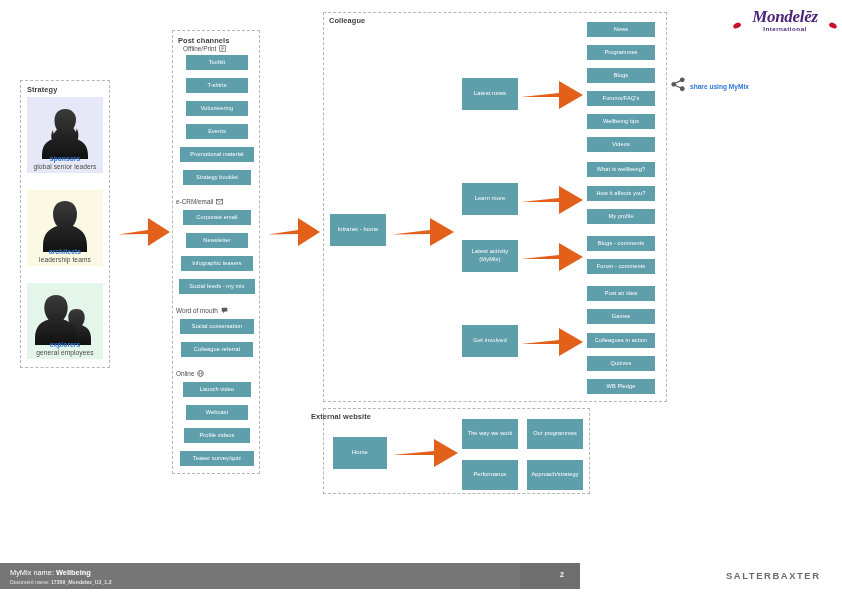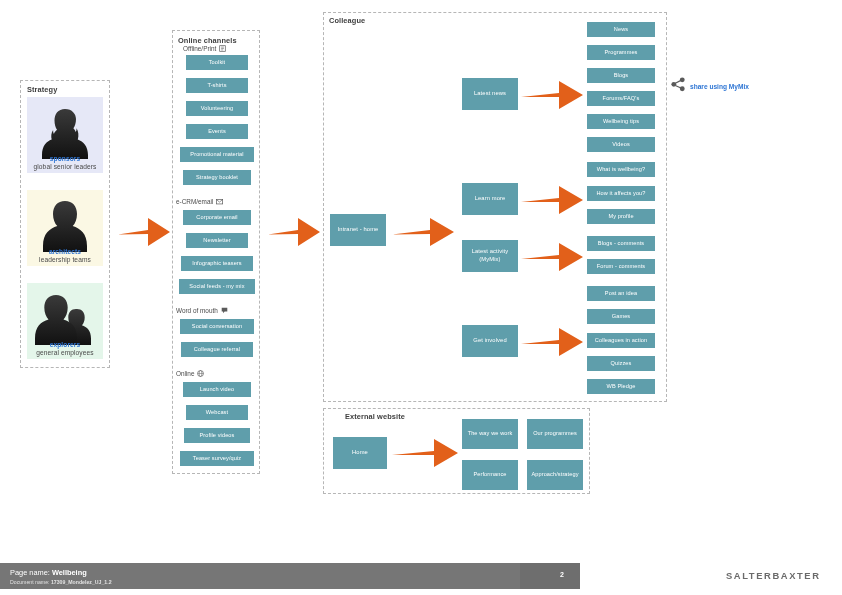--- a/index.html
+++ b/index.html
@@ -188,20 +188,26 @@
     letter-spacing:1.6px;
     color:#6b6b6b;
     white-space:nowrap;
   }
 </style>
 </head>
 <body>
 
 <div class="stage">
 
+  <div class="logo" style="left:735px;top:8px;width:100px;">
+    <div class="logo-swoosh" style="left:-2px;top:15px;transform:rotate(-25deg);"></div>
+    <div class="logo-swoosh" style="right:-2px;top:15px;transform:rotate(25deg);"></div>
+    <span class="logo-main">Mondelēz</span>
+    <span class="logo-sub">International</span>
+  </div>
 
   <div class="panel" style="left:20px;top:80px;width:90px;height:288px;"></div>
   <div class="panel-title" style="left:27px;top:85px;">Strategy</div>
 
   <div class="aud-card" style="left:27px;top:97px;width:76px;height:76px;background:#e6e8f7;">
     <div class="silhouette">
       <svg width="56" height="54" viewBox="0 0 56 54" aria-hidden="true">
         <defs>
           <linearGradient id="gA" x1="0" y1="0" x2="0" y2="1">
             <stop offset="0" stop-color="#3a3a3a"></stop>
@@ -248,21 +254,21 @@
     <span class="aud-desc">general employees</span>
   </div>
 
   <div class="arrow" style="left:118px;top:215px;">
     <svg width="52" height="34" viewBox="0 0 52 34" aria-hidden="true">
       <path d="M0 19.5 L30 15 L30 3 L52 17 L30 31 L30 19 Z" fill="#e2601a"></path>
     </svg>
   </div>
 
   <div class="panel" style="left:172px;top:30px;width:88px;height:444px;"></div>
-  <div class="panel-title" style="left:178px;top:36px;">Online channels</div>
+  <div class="panel-title" style="left:178px;top:36px;">Post channels</div>
 
   <div class="sublabel" style="left:183px;top:45px;">
     <span>Offline/Print</span>
     <span class="mini-icon">
       <svg width="7" height="7" viewBox="0 0 10 10">
           <rect x="1" y="1" width="8" height="8" fill="none" stroke="#5a5a5a" stroke-width="1"></rect>
           <path d="M3 3h4M3 5h4M3 7h3" stroke="#5a5a5a" stroke-width=".8"></path>
         </svg>
     </span>
   </div>
@@ -385,41 +391,41 @@
         <circle cx="12" cy="3" r="2.6" fill="#5a5a5a"></circle>
         <circle cx="12" cy="12.5" r="2.6" fill="#5a5a5a"></circle>
         <circle cx="3" cy="7.8" r="2.6" fill="#5a5a5a"></circle>
         <path d="M4.6 6.6 L10.6 3.6 M4.6 9 L10.6 11.8" stroke="#5a5a5a" stroke-width="1.2"></path>
       </svg>
     </span>
     <span class="share-label">share using MyMix</span>
   </div>
 
   <div class="panel" style="left:323px;top:408px;width:267px;height:86px;"></div>
-  <div class="panel-title" style="left:345px;top:412px;">External website</div>
+  <div class="panel-title" style="left:311px;top:412px;">External website</div>
 
   <div class="node big" style="left:333px;top:437px;width:54px;height:32px;">Home</div>
 
   <div class="arrow" style="left:392px;top:437px;">
     <svg width="66" height="32" viewBox="0 0 66 32" aria-hidden="true">
       <path d="M0 18 L42 14 L42 2 L66 16 L42 30 L42 18 Z" fill="#e2601a"></path>
     </svg>
   </div>
 
   <div class="node" style="left:462px;top:419px;width:56px;height:30px;">The way we work</div>
   <div class="node" style="left:527px;top:419px;width:56px;height:30px;">Our programmes</div>
   <div class="node" style="left:462px;top:460px;width:56px;height:30px;">Performance</div>
   <div class="node" style="left:527px;top:460px;width:56px;height:30px;">Approach/strategy</div>
 
   <div class="footer-bar"></div>
   <div class="footer-pagebox"></div>
   <div class="footer-pagenum">2</div>
 
   <div class="footer-line1">
-    <span>Page name:</span>
+    <span>MyMix name:</span>
     <b>Wellbeing</b>
   </div>
   <div class="footer-line2">
     <span>Document name:</span>
     <b>17309_Mondelez_UJ_1.2</b>
   </div>
 
   <div class="sb-brand">SALTERBAXTER</div>
 
 </div>

